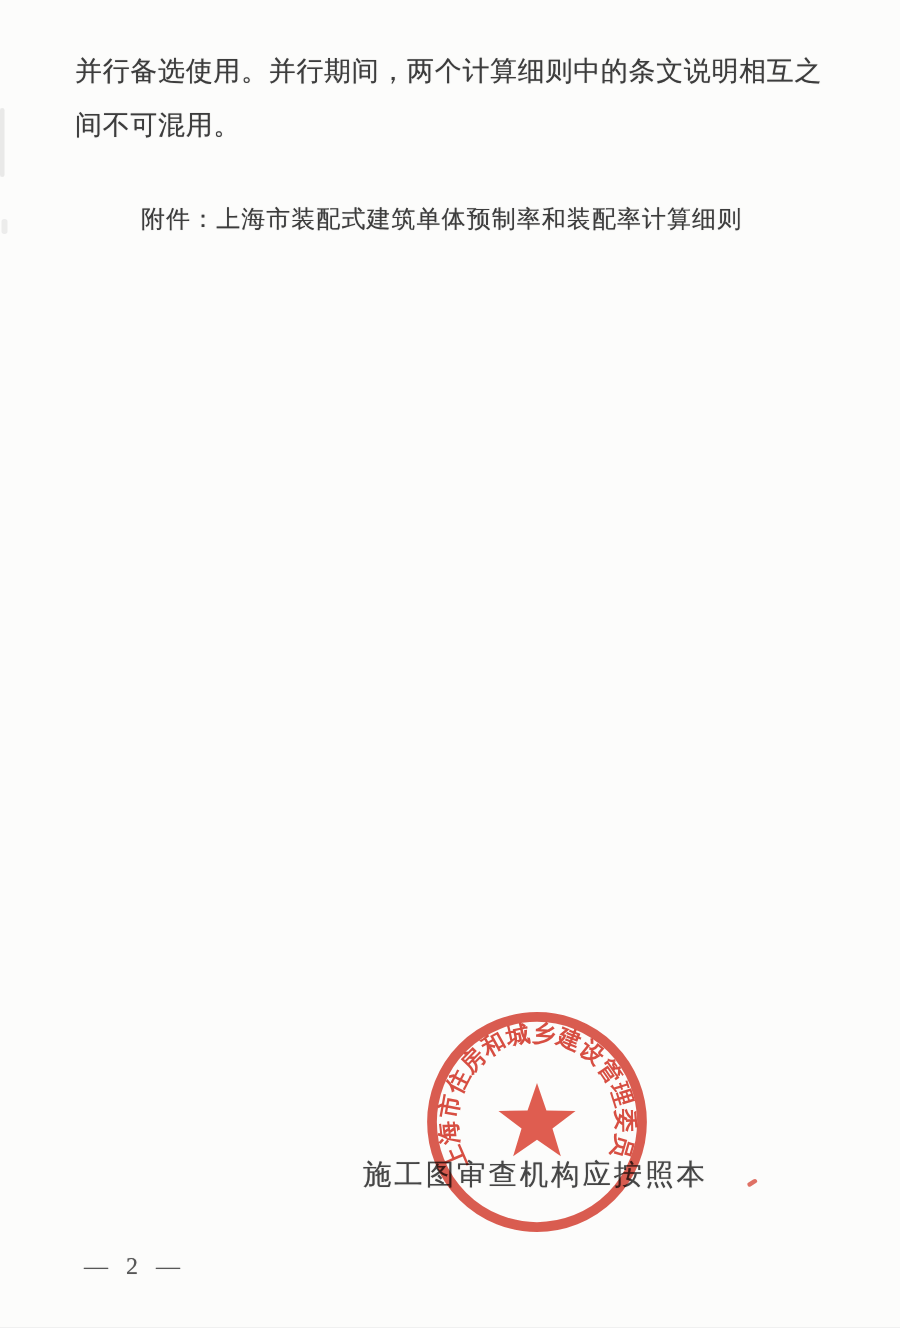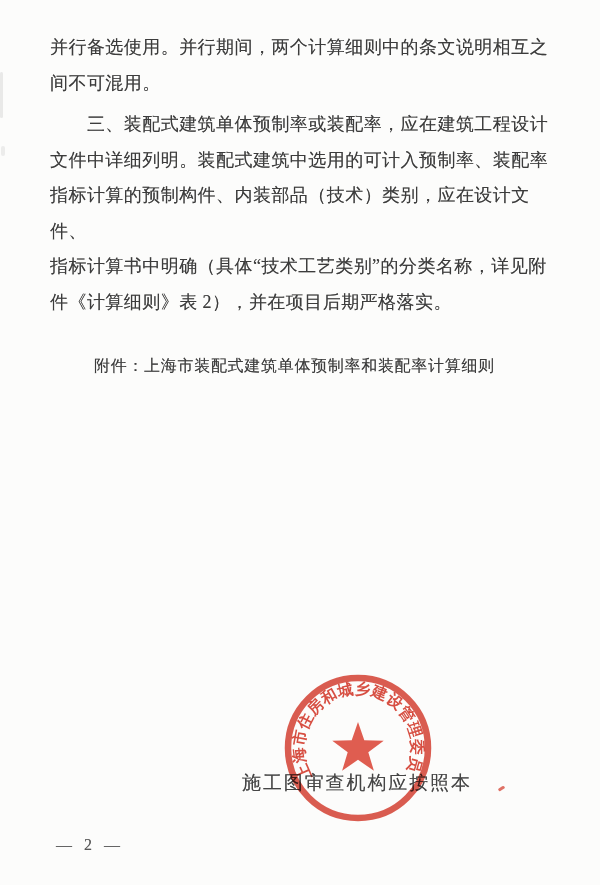--- a/index.html
+++ b/index.html
@@ -105,25 +105,20 @@
 <body>
 
 <div class="page">
 
   <div class="artifact-left"></div>
   <div class="artifact-left2"></div>
 
   <div class="body-text">
     <p class="para">并行备选使用。并行期间，两个计算细则中的条文说明相互之
 间不可混用。</p>
-    <p class="para">　　三、装配式建筑单体预制率或装配率，应在建筑工程设计
-文件中详细列明。装配式建筑中选用的可计入预制率、装配率
-指标计算的预制构件、内装部品（技术）类别，应在设计文件、
-指标计算书中明确（具体“技术工艺类别”的分类名称，详见附
-件《计算细则》表 2），并在项目后期严格落实。</p>
     <p class="attachment">附件：上海市装配式建筑单体预制率和装配率计算细则</p>
   </div>
 
   <div class="date-line">施工图审查机构应按照本</div>
 
   <div class="seal">
     <svg viewBox="0 0 152 152" width="152" height="152" xmlns="http://www.w3.org/2000/svg">
       <defs>
         <path id="sealArc" d="M 30.2 104.6 A 54 54 0 1 1 121.8 104.6" fill="none"></path>
       </defs>

